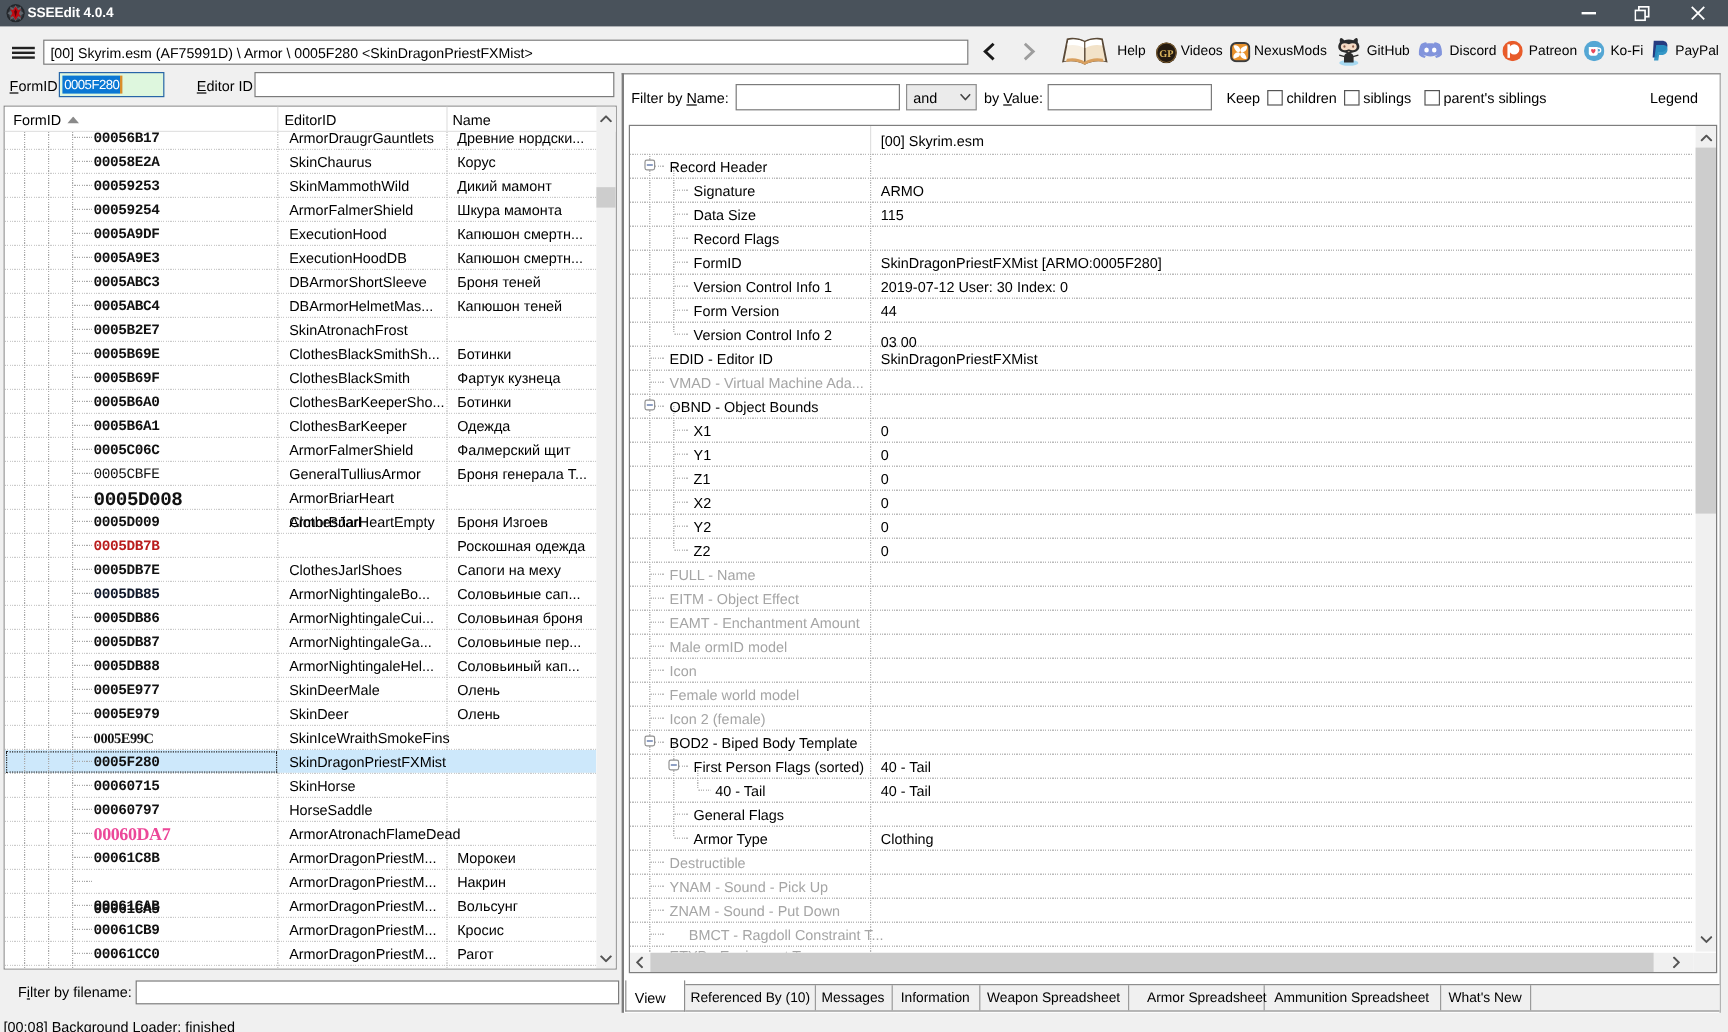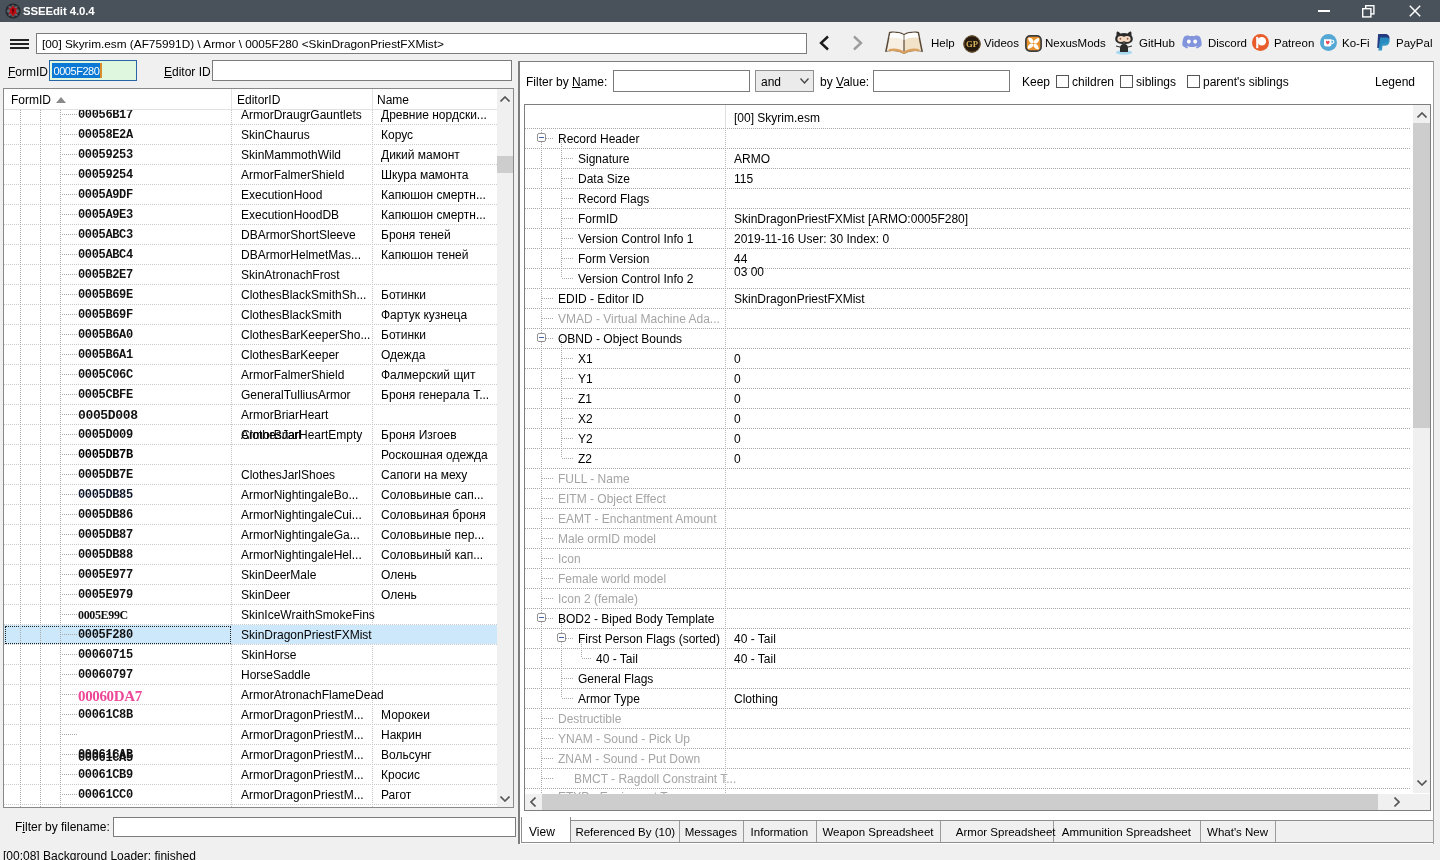--- a/index.html
+++ b/index.html
@@ -193,35 +193,35 @@
 <div class="lbl" style="left:74px;top:237.5px;font-family:'Liberation Mono',monospace;font-weight:700;font-size:12px;letter-spacing:-0.35px;color:#111">0005B6A1</div>
 <div class="lbl" style="left:237px;top:237.5px">ClothesBarKeeper</div>
 <div class="lbl" style="left:377px;top:237.5px">Одежда</div>
 <div class="hdot" style="left:0;top:273.5px;width:493px"></div>
 <div class="hdot" style="left:56px;top:264px;width:17px;background:repeating-linear-gradient(to right,#a9a9a9 0 1px,transparent 1px 2px)"></div>
 <div class="lbl" style="left:74px;top:257.5px;font-family:'Liberation Mono',monospace;font-weight:700;font-size:12px;letter-spacing:-0.35px;color:#111">0005C06C</div>
 <div class="lbl" style="left:237px;top:257.5px">ArmorFalmerShield</div>
 <div class="lbl" style="left:377px;top:257.5px">Фалмерский щит</div>
 <div class="hdot" style="left:0;top:293.5px;width:493px"></div>
 <div class="hdot" style="left:56px;top:284px;width:17px;background:repeating-linear-gradient(to right,#a9a9a9 0 1px,transparent 1px 2px)"></div>
-<div class="lbl" style="left:74px;top:277.5px;font-family:'Liberation Mono',monospace;font-weight:700;font-size:12px;letter-spacing:-0.35px;color:#111">0005CBFE</div>
+<div class="lbl" style="left:74px;top:277.5px;font-family:'Liberation Mono',monospace;font-weight:400;font-size:12px;letter-spacing:-0.35px;color:#111">0005CBFE</div>
 <div class="lbl" style="left:237px;top:277.5px">GeneralTulliusArmor</div>
 <div class="lbl" style="left:377px;top:277.5px">Броня генерала Т...</div>
 <div class="hdot" style="left:0;top:313.5px;width:493px"></div>
 <div class="hdot" style="left:56px;top:304px;width:17px;background:repeating-linear-gradient(to right,#a9a9a9 0 1px,transparent 1px 2px)"></div>
-<div class="lbl" style="left:74px;top:297.5px;font-family:'Liberation Mono',monospace;font-weight:700;font-size:13px;letter-spacing:-0.35px;color:#111">0005D008</div>
+<div class="lbl" style="left:74px;top:297.5px;font-family:'Liberation Mono',monospace;font-weight:700;font-size:16px;letter-spacing:-0.35px;color:#111">0005D008</div>
 <div class="lbl" style="left:237px;top:297.5px">ArmorBriarHeart</div>
 <div class="hdot" style="left:0;top:333.5px;width:493px"></div>
 <div class="hdot" style="left:56px;top:324px;width:17px;background:repeating-linear-gradient(to right,#a9a9a9 0 1px,transparent 1px 2px)"></div>
 <div class="lbl" style="left:74px;top:317.5px;font-family:'Liberation Mono',monospace;font-weight:700;font-size:12px;letter-spacing:-0.35px;color:#111">0005D009</div>
 <div class="lbl" style="left:237px;top:317.5px">ArmorBriarHeartEmpty</div>
 <div class="lbl" style="left:377px;top:317.5px">Броня Изгоев</div>
 <div class="hdot" style="left:0;top:353.5px;width:493px"></div>
 <div class="hdot" style="left:56px;top:344px;width:17px;background:repeating-linear-gradient(to right,#a9a9a9 0 1px,transparent 1px 2px)"></div>
-<div class="lbl" style="left:74px;top:337.5px;font-family:'Liberation Mono',monospace;font-weight:700;font-size:12px;letter-spacing:-0.35px;color:#000000">0005DB7B</div>
+<div class="lbl" style="left:74px;top:337.5px;font-family:'Liberation Mono',monospace;font-weight:700;font-size:12px;letter-spacing:-0.35px;color:#b91c1c">0005DB7B</div>
 <div class="lbl" style="left:237px;top:318px">ClothesJarl</div>
 <div class="lbl" style="left:377px;top:337.5px">Роскошная одежда</div>
 <div class="hdot" style="left:0;top:373.5px;width:493px"></div>
 <div class="hdot" style="left:56px;top:364px;width:17px;background:repeating-linear-gradient(to right,#a9a9a9 0 1px,transparent 1px 2px)"></div>
 <div class="lbl" style="left:74px;top:357.5px;font-family:'Liberation Mono',monospace;font-weight:700;font-size:12px;letter-spacing:-0.35px;color:#111">0005DB7E</div>
 <div class="lbl" style="left:237px;top:357.5px">ClothesJarlShoes</div>
 <div class="lbl" style="left:377px;top:357.5px">Сапоги на меху</div>
 <div class="hdot" style="left:0;top:393.5px;width:493px"></div>
 <div class="hdot" style="left:56px;top:384px;width:17px;background:repeating-linear-gradient(to right,#a9a9a9 0 1px,transparent 1px 2px)"></div>
 <div class="lbl" style="left:74px;top:377.5px;font-family:'Liberation Mono',monospace;font-weight:700;font-size:12px;letter-spacing:-0.35px;color:#0f172a">0005DB85</div>
@@ -360,29 +360,29 @@
 <div class="hdot" style="left:0;top:79.5px;width:886px;background:repeating-linear-gradient(to right,#aaa 0 1px,transparent 1px 2px)"></div>
 <div class="hdot" style="left:37px;top:70px;width:12px;background:repeating-linear-gradient(to right,#a9a9a9 0 1px,transparent 1px 2px)"></div>
 <div class="lbl" style="left:53px;top:63.5px">Record Flags</div>
 <div class="hdot" style="left:0;top:99.5px;width:886px;background:repeating-linear-gradient(to right,#aaa 0 1px,transparent 1px 2px)"></div>
 <div class="hdot" style="left:37px;top:90px;width:12px;background:repeating-linear-gradient(to right,#a9a9a9 0 1px,transparent 1px 2px)"></div>
 <div class="lbl" style="left:53px;top:83.5px">FormID</div>
 <div class="lbl" style="left:209px;top:83.5px">SkinDragonPriestFXMist [ARMO:0005F280]</div>
 <div class="hdot" style="left:0;top:119.5px;width:886px;background:repeating-linear-gradient(to right,#aaa 0 1px,transparent 1px 2px)"></div>
 <div class="hdot" style="left:37px;top:110px;width:12px;background:repeating-linear-gradient(to right,#a9a9a9 0 1px,transparent 1px 2px)"></div>
 <div class="lbl" style="left:53px;top:103.5px">Version Control Info 1</div>
-<div class="lbl" style="left:209px;top:103.5px">2019-11-16 User: 30 Index: 0</div>
+<div class="lbl" style="left:209px;top:103.5px">2019-07-12 User: 30 Index: 0</div>
 <div class="hdot" style="left:0;top:139.5px;width:886px;background:repeating-linear-gradient(to right,#aaa 0 1px,transparent 1px 2px)"></div>
 <div class="hdot" style="left:37px;top:130px;width:12px;background:repeating-linear-gradient(to right,#a9a9a9 0 1px,transparent 1px 2px)"></div>
 <div class="lbl" style="left:53px;top:123.5px">Form Version</div>
 <div class="lbl" style="left:209px;top:123.5px">44</div>
 <div class="hdot" style="left:0;top:159.5px;width:886px;background:repeating-linear-gradient(to right,#aaa 0 1px,transparent 1px 2px)"></div>
 <div class="hdot" style="left:37px;top:150px;width:12px;background:repeating-linear-gradient(to right,#a9a9a9 0 1px,transparent 1px 2px)"></div>
 <div class="lbl" style="left:53px;top:143.5px">Version Control Info 2</div>
-<div class="lbl" style="left:209px;top:137px">03 00</div>
+<div class="lbl" style="left:209px;top:150px">03 00</div>
 <div class="hdot" style="left:0;top:179.5px;width:886px;background:repeating-linear-gradient(to right,#aaa 0 1px,transparent 1px 2px)"></div>
 <div class="hdot" style="left:17px;top:170px;width:12px;background:repeating-linear-gradient(to right,#a9a9a9 0 1px,transparent 1px 2px)"></div>
 <div class="lbl" style="left:33px;top:163.5px">EDID - Editor ID</div>
 <div class="lbl" style="left:209px;top:163.5px">SkinDragonPriestFXMist</div>
 <div class="hdot" style="left:0;top:199.5px;width:886px;background:repeating-linear-gradient(to right,#aaa 0 1px,transparent 1px 2px)"></div>
 <div class="hdot" style="left:17px;top:190px;width:12px;background:repeating-linear-gradient(to right,#a9a9a9 0 1px,transparent 1px 2px)"></div>
 <div class="lbl gray" style="left:33px;top:183.5px">VMAD - Virtual Machine Ada...</div>
 <div class="hdot" style="left:0;top:219.5px;width:886px;background:repeating-linear-gradient(to right,#aaa 0 1px,transparent 1px 2px)"></div>
 <div class="hdot" style="left:17px;top:210px;width:12px;background:repeating-linear-gradient(to right,#a9a9a9 0 1px,transparent 1px 2px)"></div>
 <div class="lbl" style="left:33px;top:203.5px">OBND - Object Bounds</div>

